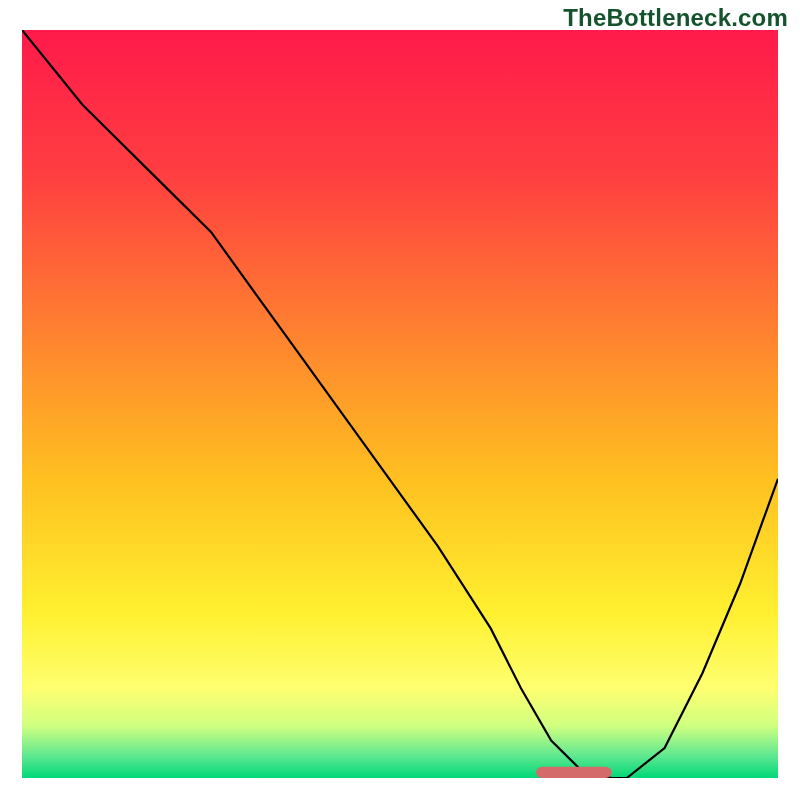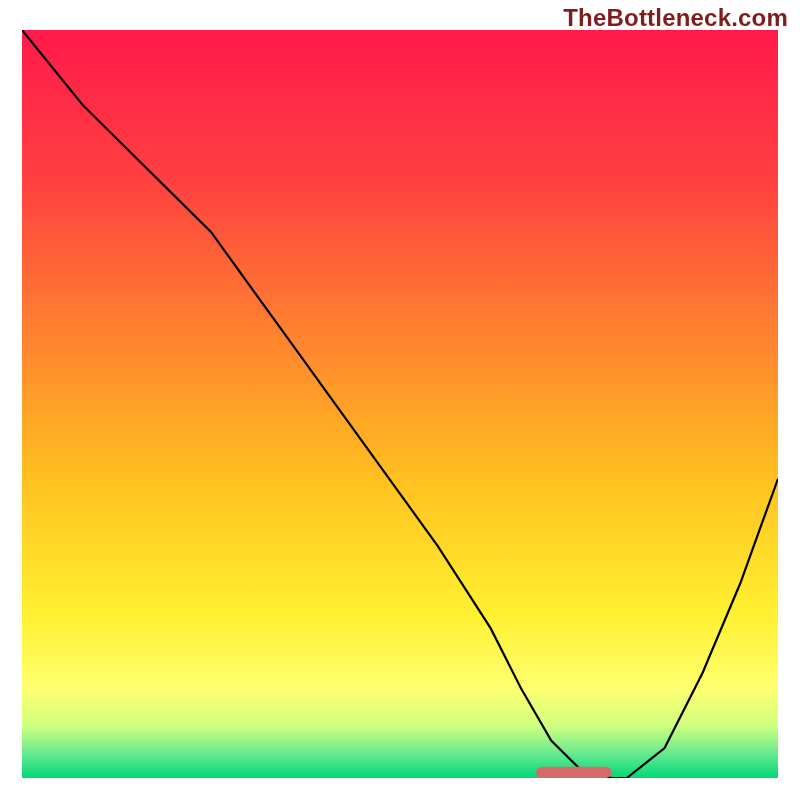--- a/index.html
+++ b/index.html
@@ -12,21 +12,21 @@
   }
   .stage {
     position: relative;
     width: 800px;
     height: 800px;
   }
   .watermark {
     position: absolute;
     top: 4px;
     right: 12px;
-    color: #7f1d1d;
+    color: #14532d;
     font-size: 24px;
     font-weight: 600;
     letter-spacing: 0.2px;
     text-align: right;
   }
   .plot {
     position: absolute;
     left: 22px;
     top: 30px;
     width: 756px;

